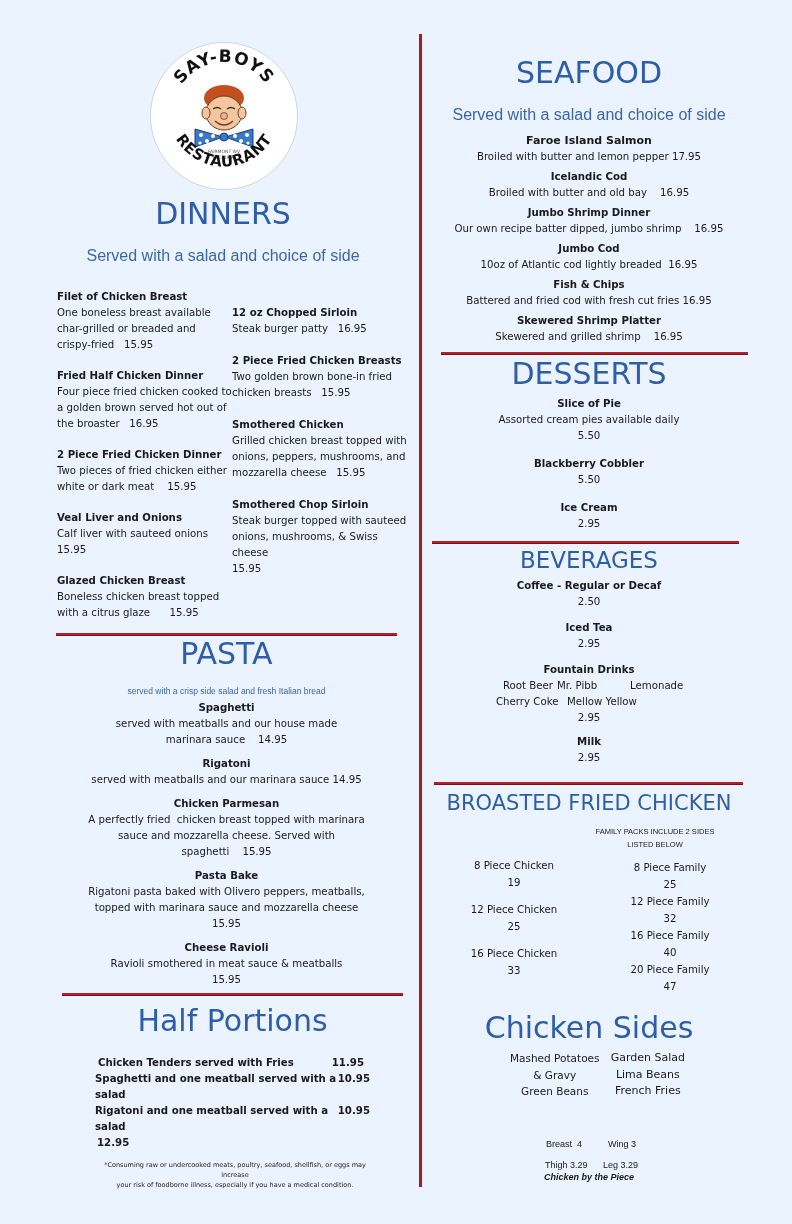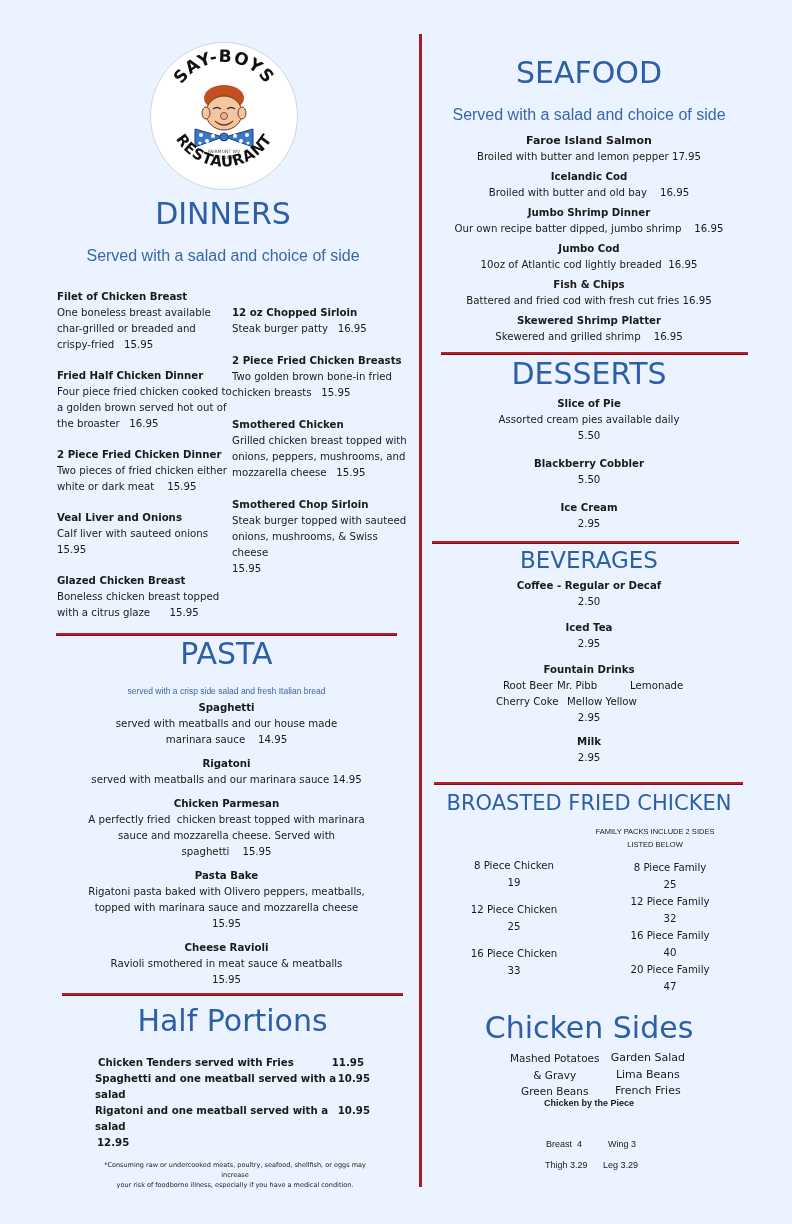--- a/index.html
+++ b/index.html
@@ -329,17 +329,17 @@
     <div>&amp; Gravy</div>
     <div>Green Beans</div>
   </div>
   <div style="text-align:center;font-size:11px;line-height:16.5px;">
     <div>Garden Salad</div>
     <div>Lima Beans</div>
     <div>French Fries</div>
   </div>
 </div>
 
-<div class="abs piece" style="left:430px;width:318px;top:1098px;text-align:center;font-weight:bold;">Chicken by the Piece</div>
+<div class="abs piece" style="left:430px;width:318px;top:1172px;text-align:center;font-weight:bold;font-style:italic;">Chicken by the Piece</div>
 <div class="abs piece" style="left:546px;top:1139px;white-space:pre;">Breast  4</div>
 <div class="abs piece" style="left:608px;top:1139px;">Wing 3</div>
 <div class="abs piece" style="left:545px;top:1160px;">Thigh 3.29</div>
 <div class="abs piece" style="left:603px;top:1160px;">Leg 3.29</div>
 
 </body></html>

